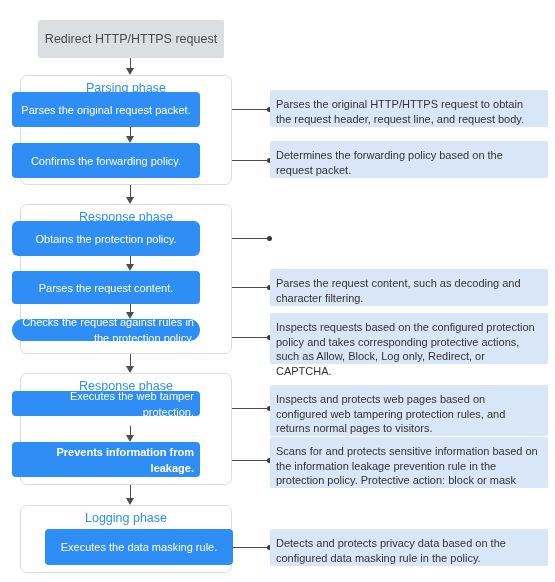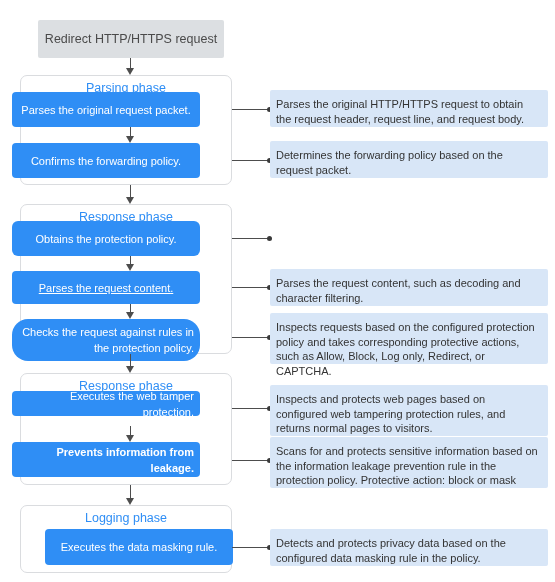--- a/index.html
+++ b/index.html
@@ -165,26 +165,26 @@
   </div>
 
   <div class="phase" style="top:204px; height:150px;">
     <div class="phase-title">Response phase</div>
   </div>
   <div class="step" style="top:221px; height:35px;border-radius:6px;">Obtains the protection policy.</div>
   <div class="arrow" style="left:126px; top:256px; height:15px;">
     <div class="shaft" style="height:8px;"></div>
       <div class="head"></div>
   </div>
-  <div class="step" style="top:271px; height:33px;text-decoration:underline;">Parses the request content.</div>
+  <div class="step" style="top:271px; height:33px;">Parses the request content.</div>
   <div class="arrow" style="left:126px; top:304px; height:15px;">
     <div class="shaft" style="height:8px;"></div>
       <div class="head"></div>
   </div>
-  <div class="step" style="top:319px; height:42px;border-radius:16px;">Checks the request against rules in the protection policy.</div>
+  <div class="step" style="top:319px; height:22px;border-radius:16px;">Checks the request against rules in the protection policy.</div>
 
   <div class="hline" style="left:232px; top:238px; width:38px;"></div>
   <div class="dot" style="left:267px; top:236px;"></div>
 
   <div class="hline" style="left:232px; top:287px; width:38px;"></div>
   <div class="dot" style="left:267px; top:285px;"></div>
   <div class="note" style="top:269px; height:37px;">Parses the request content, such as decoding and character filtering.</div>
 
   <div class="hline" style="left:232px; top:337px; width:38px;"></div>
   <div class="dot" style="left:267px; top:335px;"></div>

